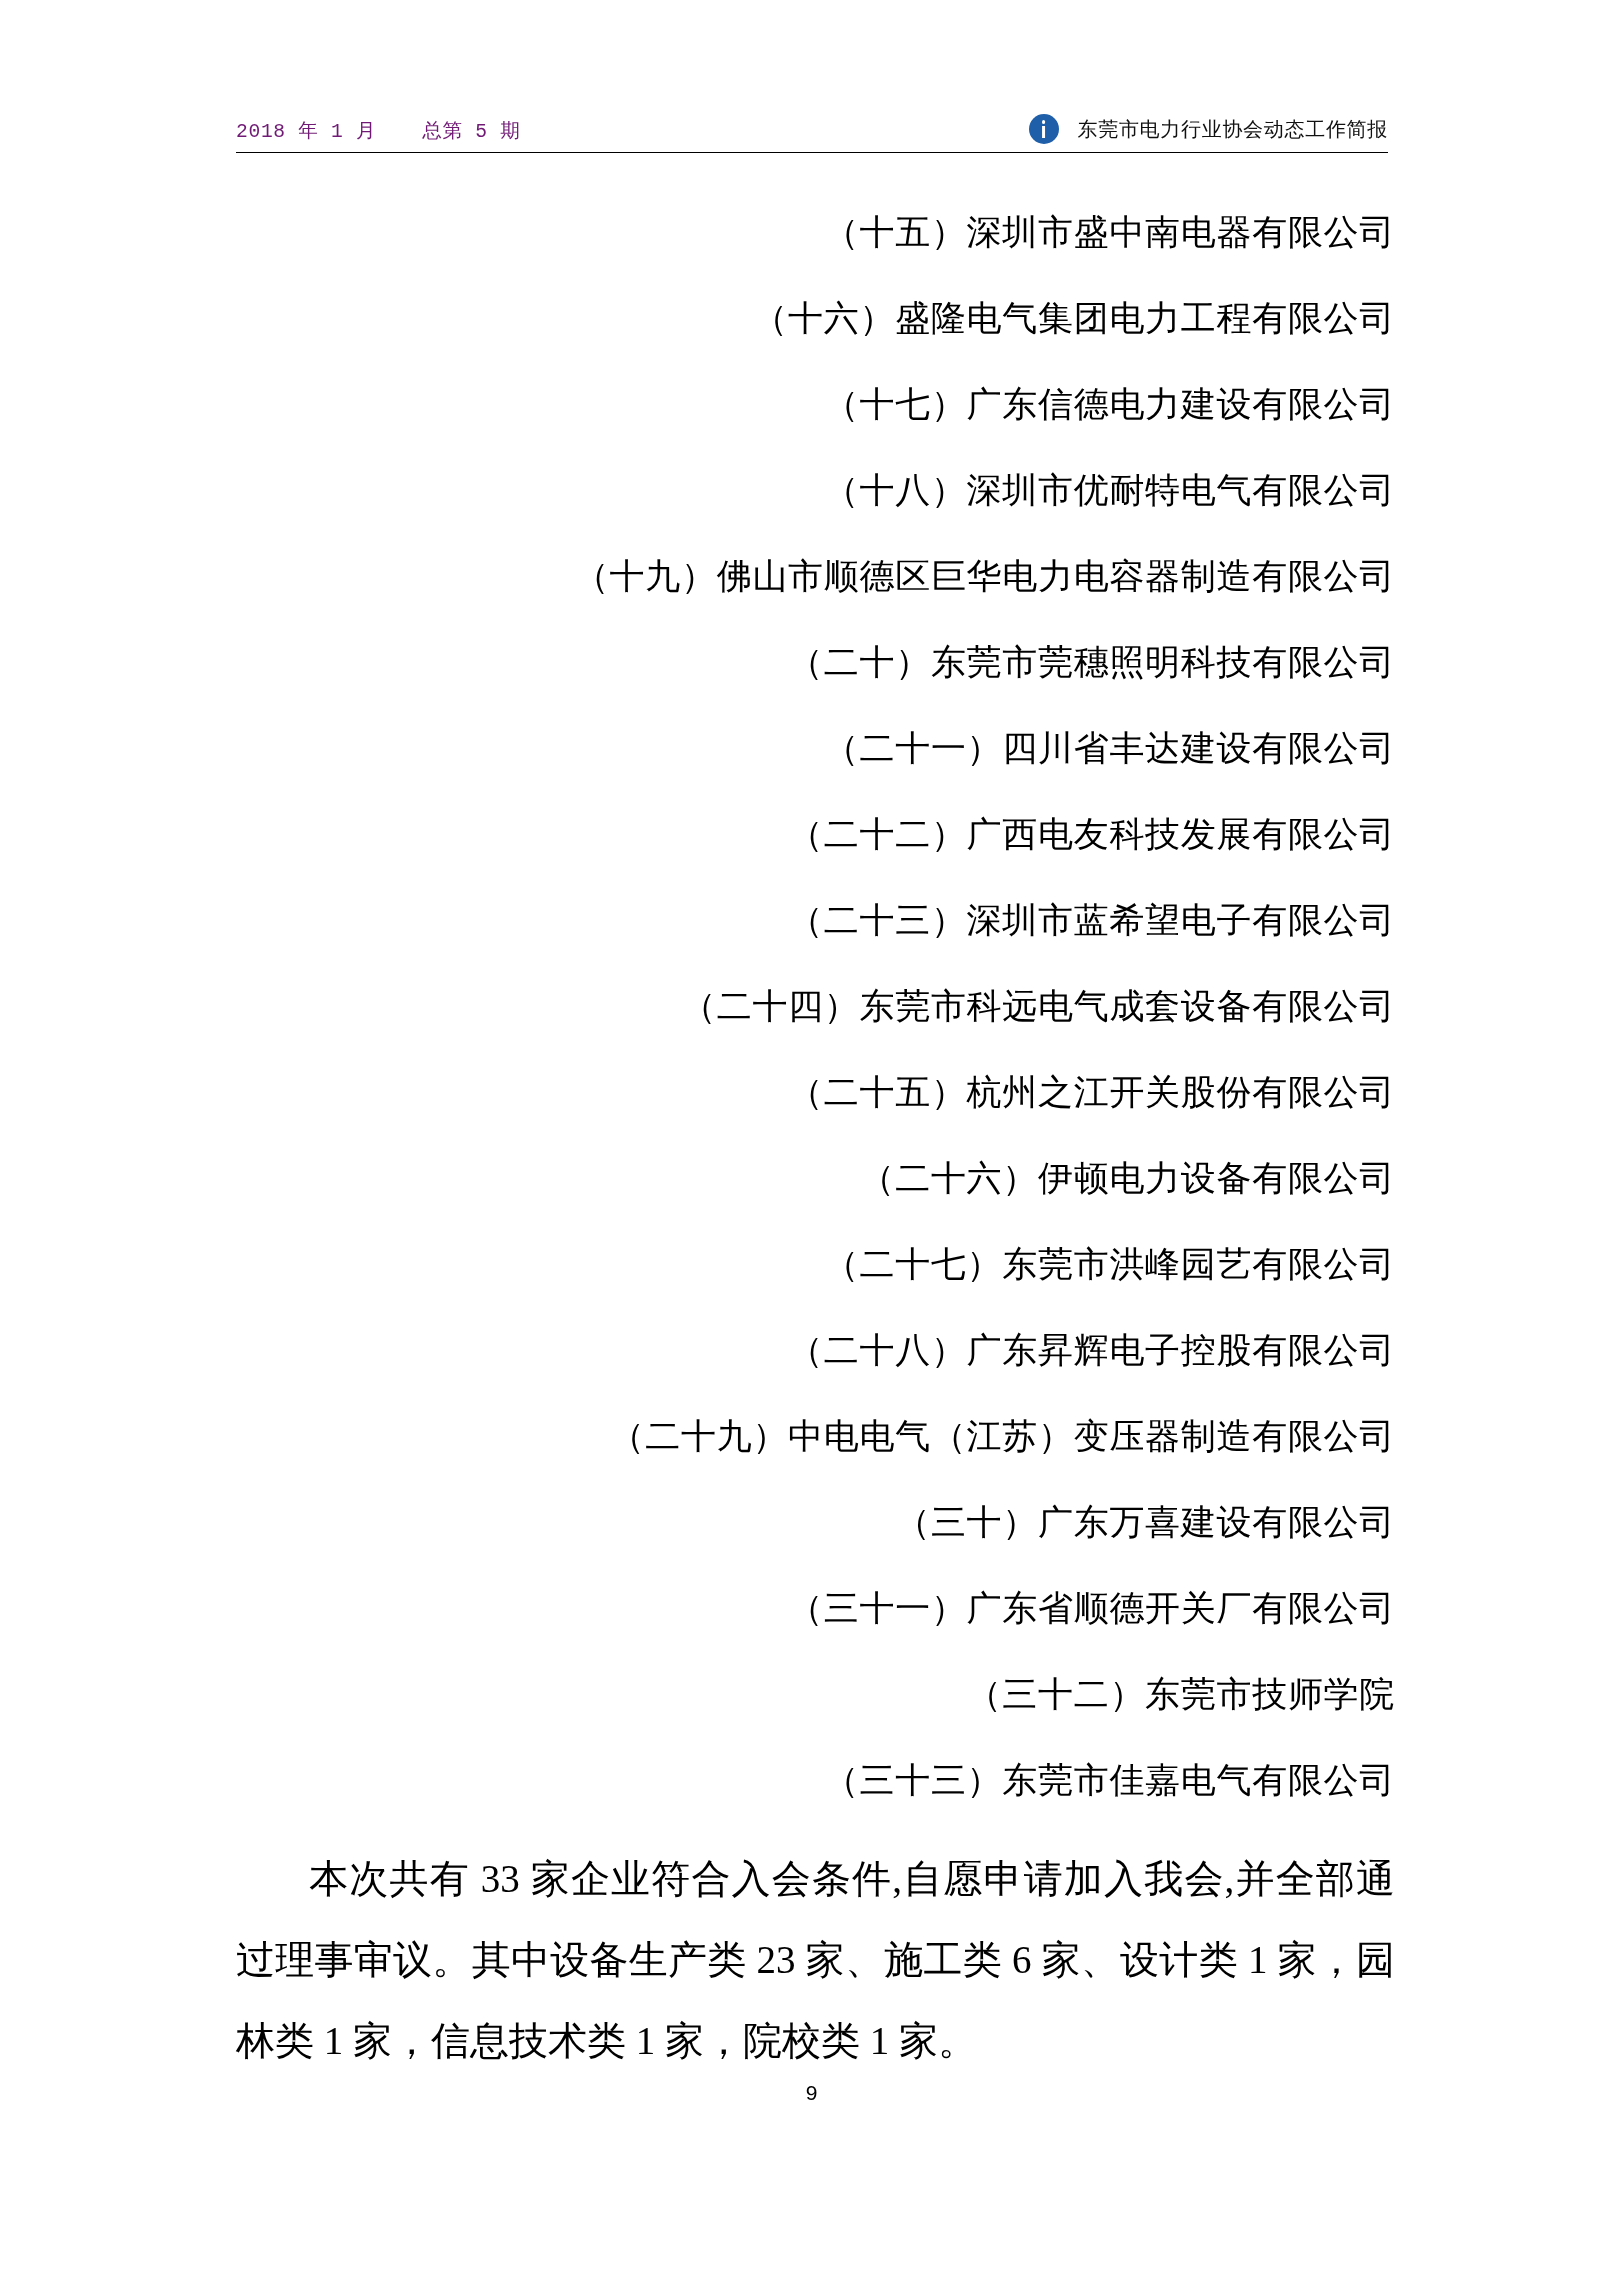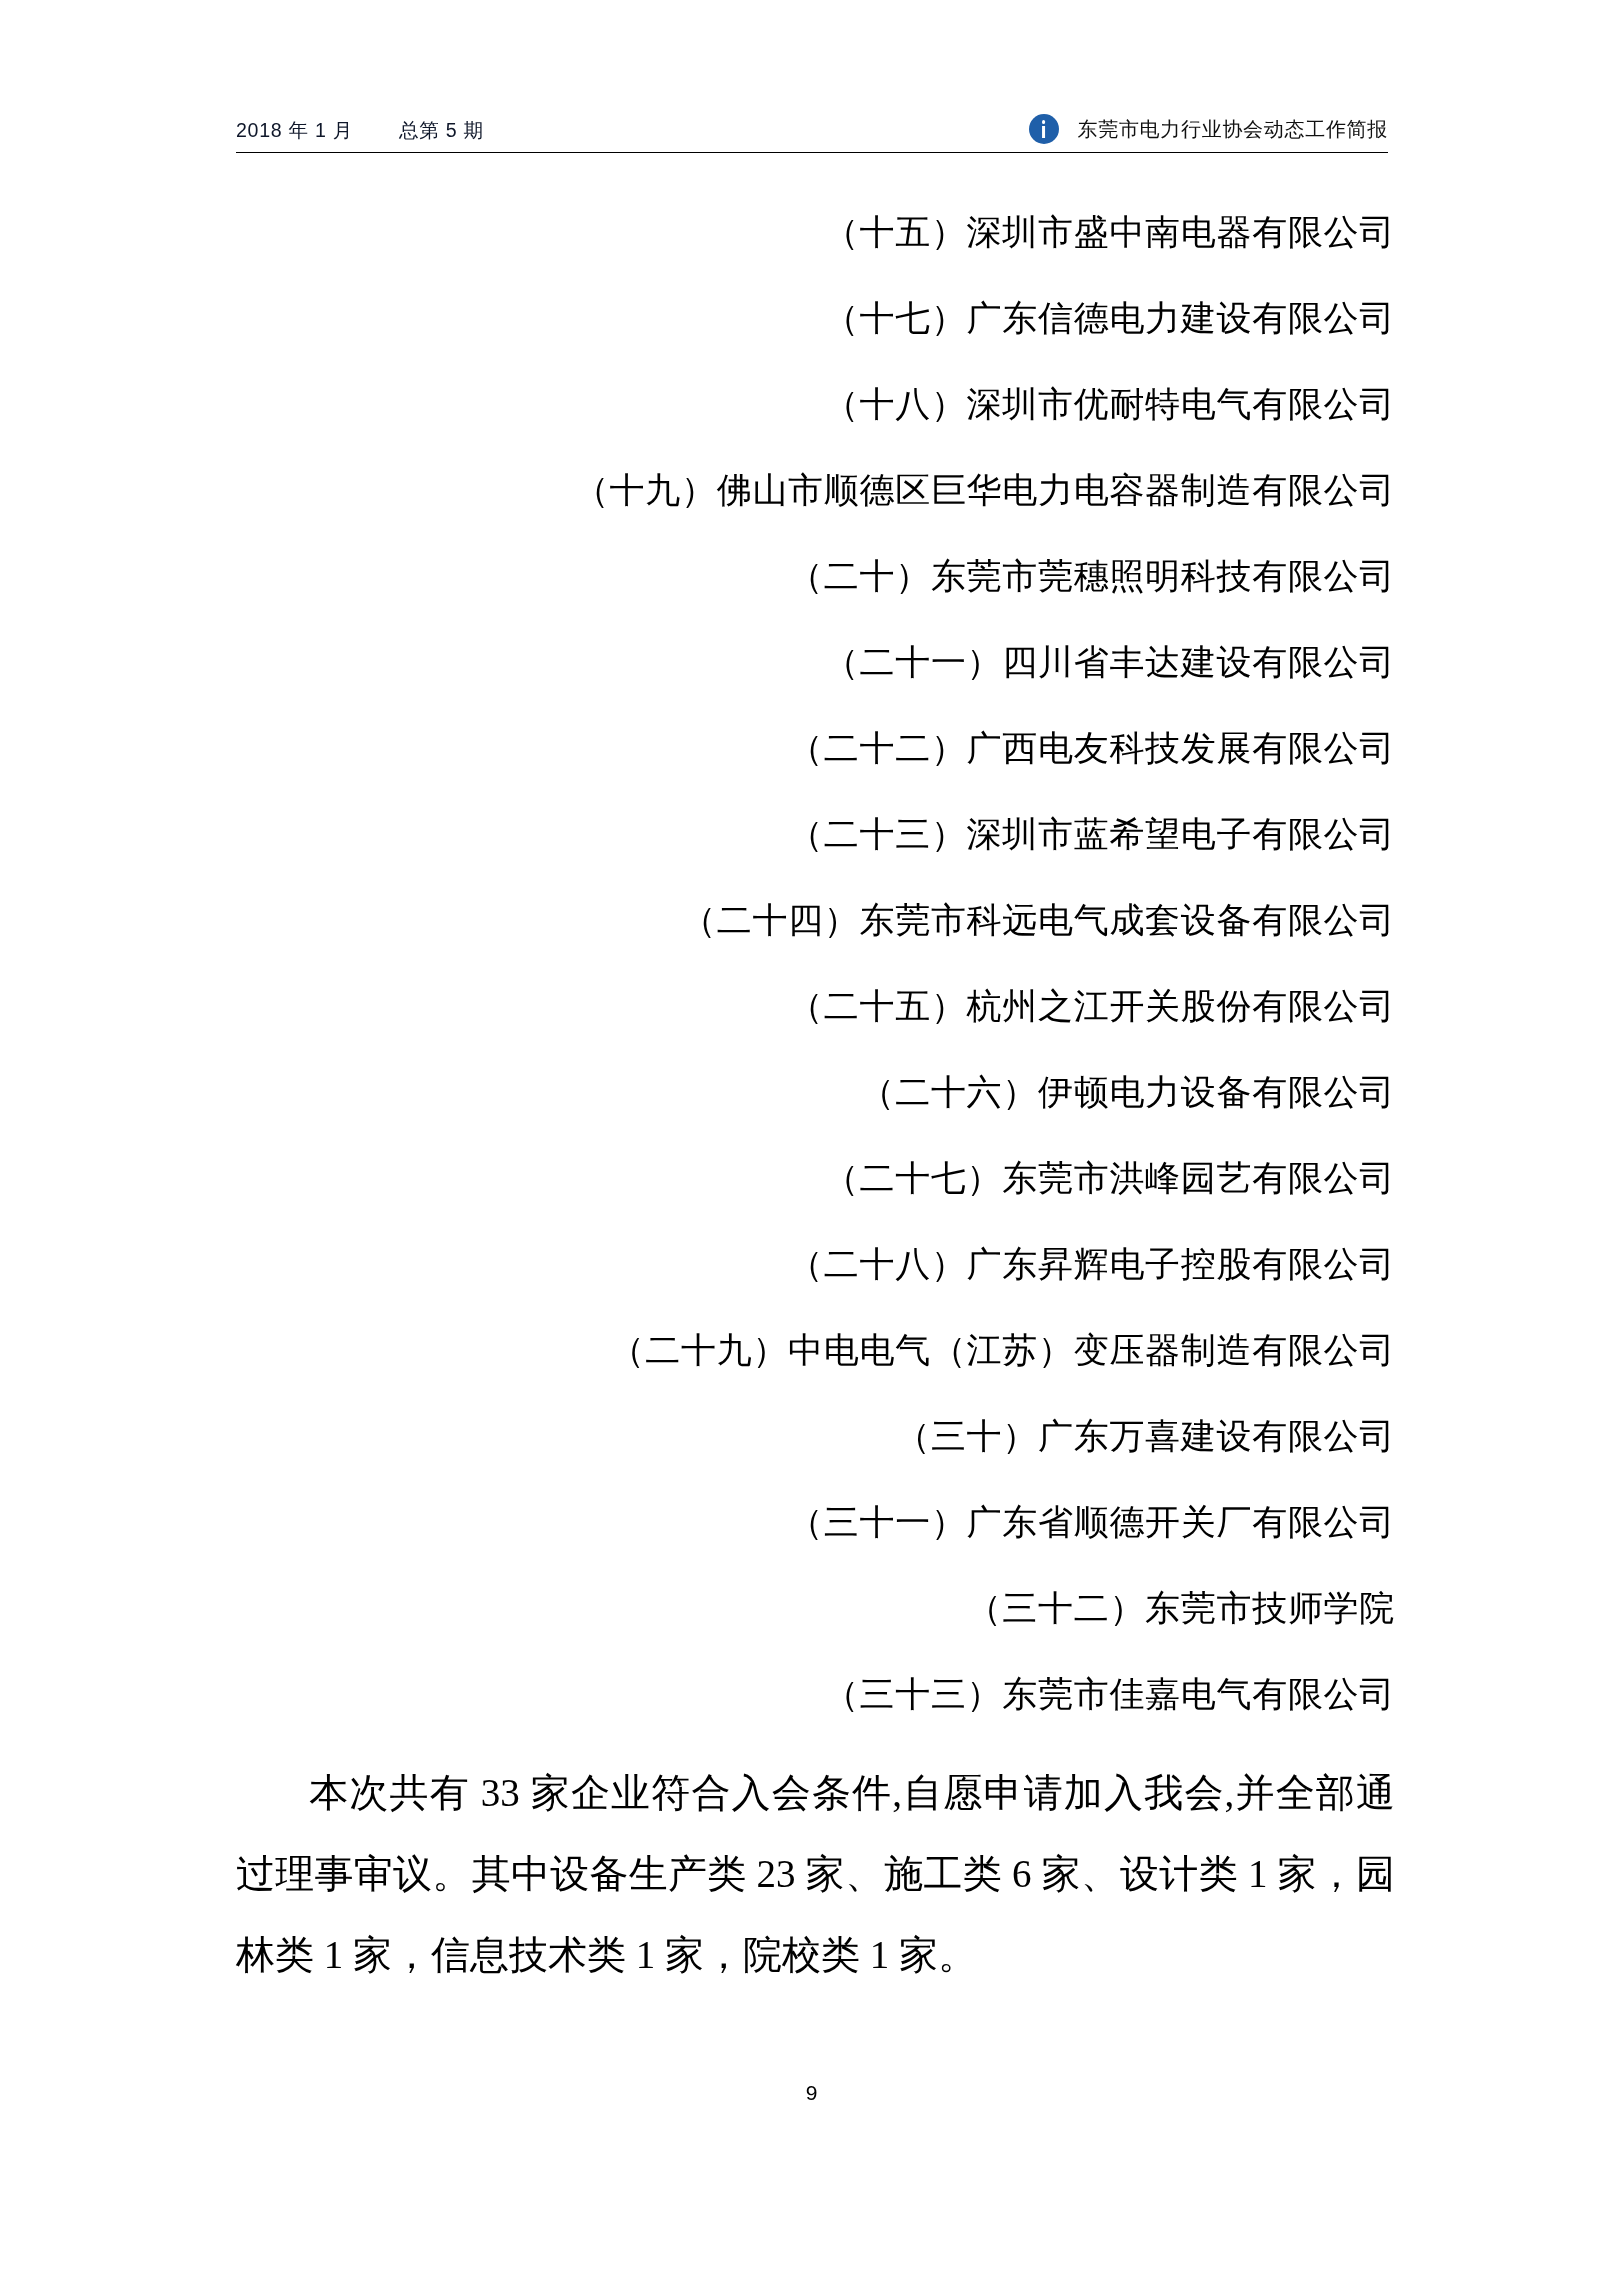--- a/index.html
+++ b/index.html
@@ -32,23 +32,23 @@
     width: 1152px;
     height: 46px;
     display: flex;
     align-items: flex-end;
     justify-content: space-between;
   }
   .header-left {
     display: flex;
     align-items: baseline;
     gap: 46px;
-    font-family: Liberation Sans, sans-serif;
+    font-family: Liberation Mono, monospace;
     font-size: 19.6px;
-    color: #0f172a;
+    color: #701a75;
     letter-spacing: 0.7px;
   }
   .header-right {
     display: flex;
     align-items: center;
     gap: 19px;
   }
   .logo-circle {
     width: 30px;
     height: 30px;
@@ -146,20 +146,21 @@
     </div>
     <div class="header-right">
       <span class="logo-circle"></span>
       <span class="header-title">东莞市电力行业协会动态工作简报</span>
     </div>
   </div>
   <div class="header-rule"></div>
 
   <div class="content">
     <div class="list-item">（十五）深圳市盛中南电器有限公司</div>
+    <div class="list-item">（十六）盛隆电气集团电力工程有限公司</div>
     <div class="list-item">（十七）广东信德电力建设有限公司</div>
     <div class="list-item">（十八）深圳市优耐特电气有限公司</div>
     <div class="list-item">（十九）佛山市顺德区巨华电力电容器制造有限公司</div>
     <div class="list-item">（二十）东莞市莞穗照明科技有限公司</div>
     <div class="list-item">（二十一）四川省丰达建设有限公司</div>
     <div class="list-item">（二十二）广西电友科技发展有限公司</div>
     <div class="list-item">（二十三）深圳市蓝希望电子有限公司</div>
     <div class="list-item">（二十四）东莞市科远电气成套设备有限公司</div>
     <div class="list-item">（二十五）杭州之江开关股份有限公司</div>
     <div class="list-item">（二十六）伊顿电力设备有限公司</div>

